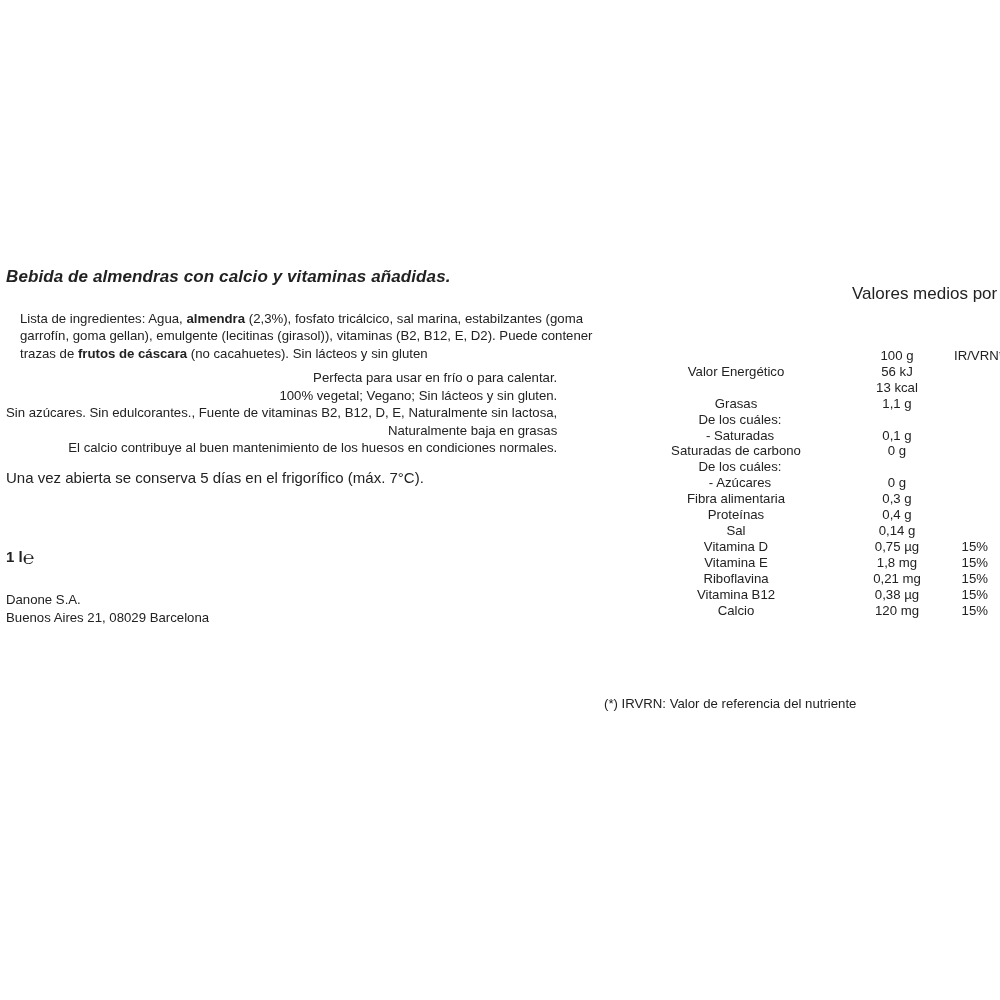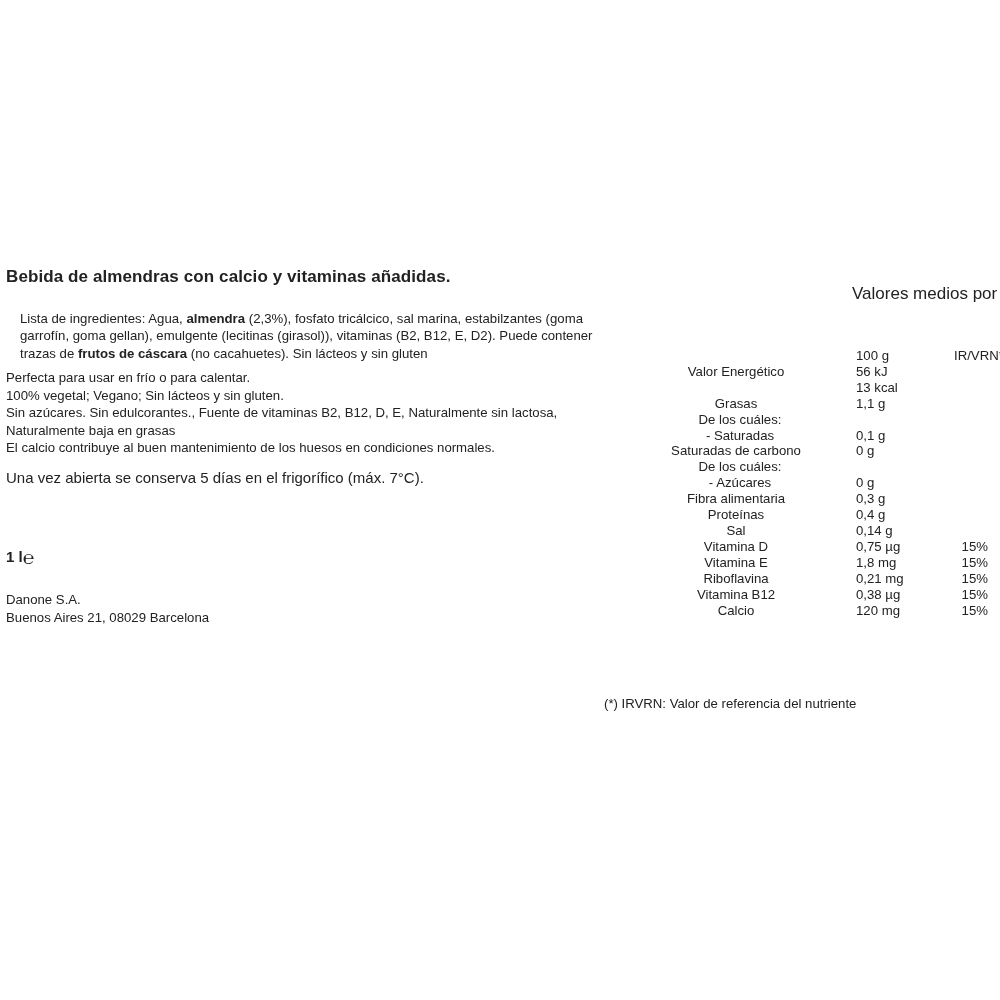--- a/index.html
+++ b/index.html
@@ -17,38 +17,40 @@
     color: #222222;
   }
   .title {
     position: absolute;
     left: 6px;
     top: 267px;
     font-size: 17px;
     font-weight: bold;
     letter-spacing: 0.1px;
     line-height: 1.2;
+    font-style: italic;
   }
   .ingredients {
     position: absolute;
     left: 6px;
     top: 297px;
     width: 594px;
     font-size: 13.2px;
     line-height: 17.2px;
     margin-left: 14px;
   }
   .ingredients b { font-weight: bold; }
   .claims {
     position: absolute;
     left: 6px;
     top: 369px;
     font-size: 13.2px;
     line-height: 17.6px;
     white-space: nowrap;
+    text-align: right;
   }
   .storage {
     position: absolute;
     left: 6px;
     top: 469px;
     font-size: 15px;
     white-space: nowrap;
   }
   .volume {
     position: absolute;
@@ -85,21 +87,21 @@
     top: 348px;
     width: 372px;
     font-size: 13.2px;
   }
   .nrow {
     display: grid;
     grid-template-columns: 240px 82px 50px;
     line-height: 15.9px;
   }
   .nrow .lab { text-align: center; white-space: nowrap; }
-  .nrow .amt { white-space: nowrap; }
+  .nrow .amt { text-align: center; white-space: nowrap; }
   .nrow .ir  { text-align: right; white-space: nowrap; margin-left: 16px; }
   .indent { padding-left: 8px; }
   .footnote {
     position: absolute;
     left: 604px;
     top: 696px;
     font-size: 13.2px;
     white-space: nowrap;
   }
 </style>

